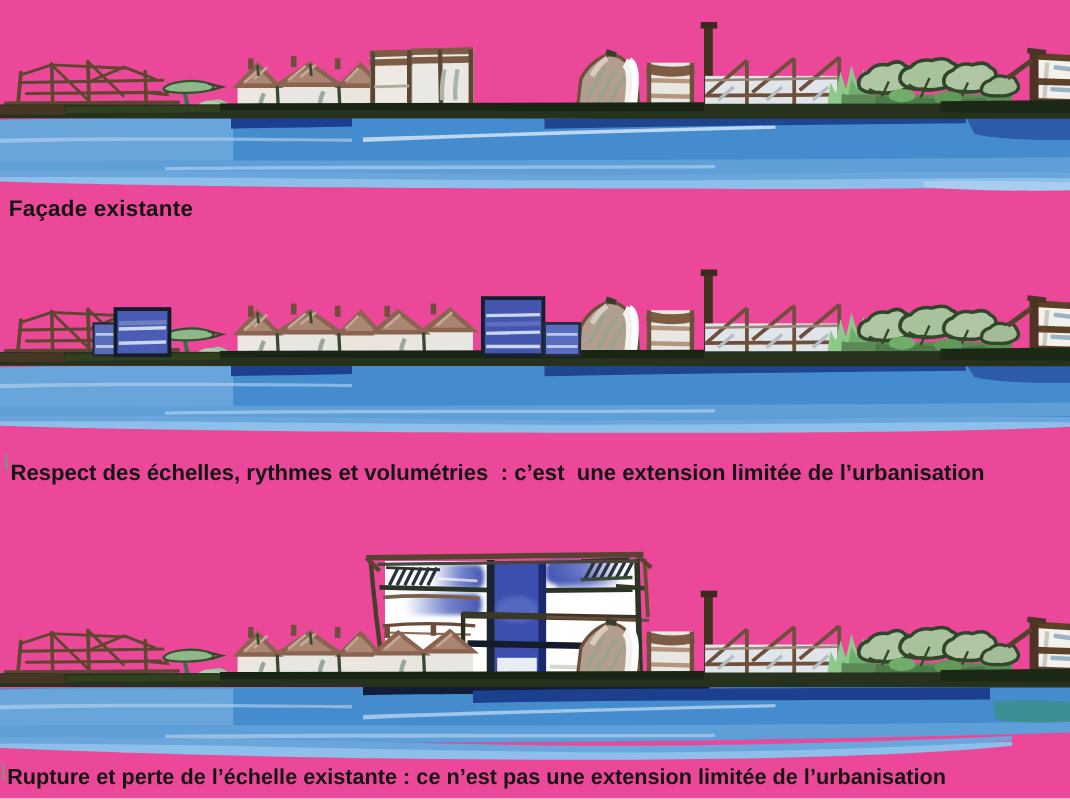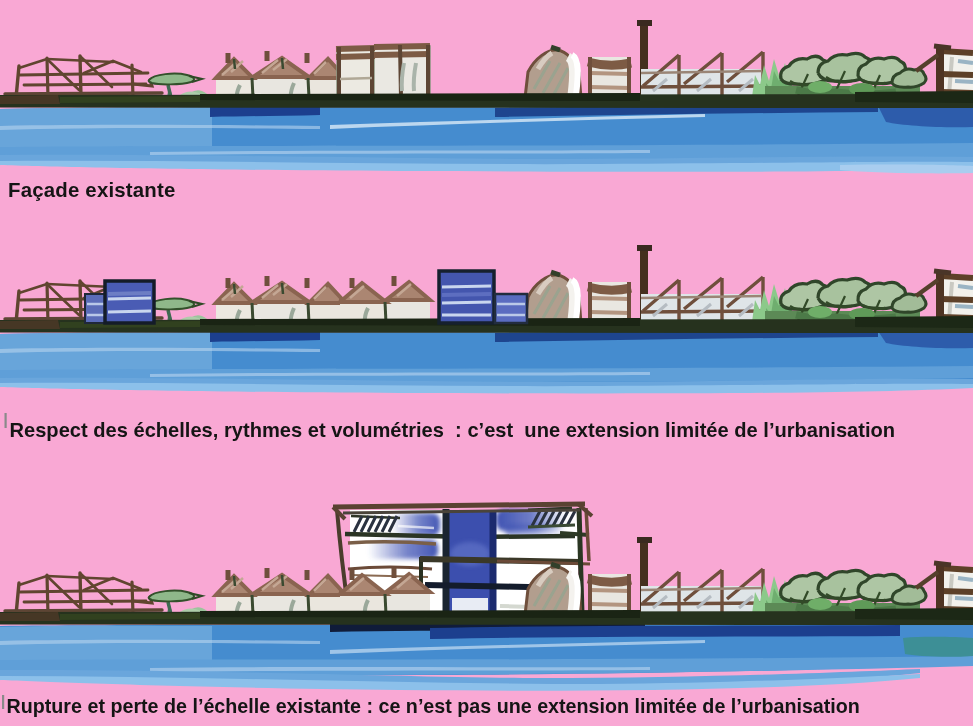--- a/index.html
+++ b/index.html
@@ -1,16 +1,16 @@
 <!DOCTYPE html>
 <html><head>
 <meta charset="utf-8">
 <style>
 html,body{margin:0;padding:0;background:#ffffff;}
-#wrap{position:relative;width:973px;height:726px;overflow:hidden;background:#f9a8d4;}
+#wrap{position:relative;width:973px;height:726px;overflow:hidden;background:#ec4899;}
 svg{display:block;}
 #panel1,#panel2,#panel3{filter:blur(0.7px);}
 </style>
 </head>
 <body>
 <div id="wrap">
 <svg width="973" height="726" viewBox="0 0 973 726">
 <defs>
 <filter id="blur2" x="-30%" y="-30%" width="160%" height="160%">
           <feGaussianBlur stdDeviation="2"></feGaussianBlur>

